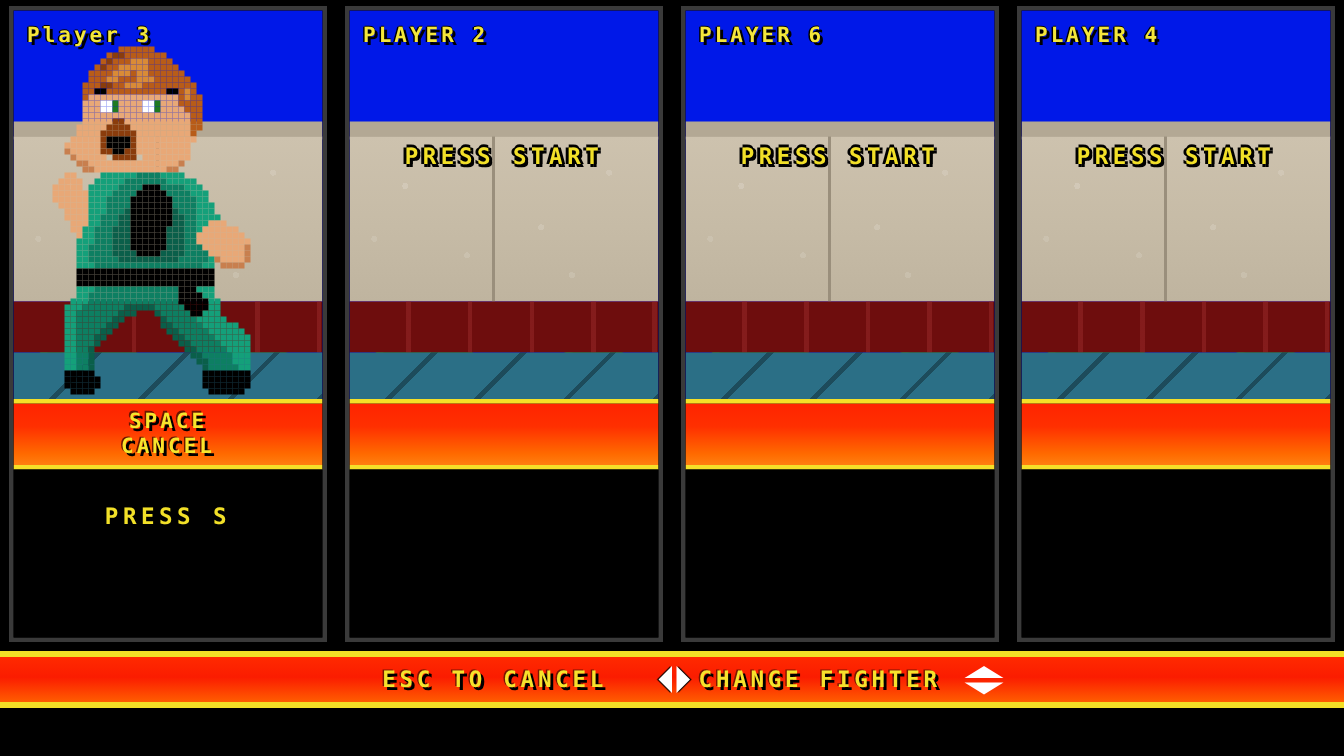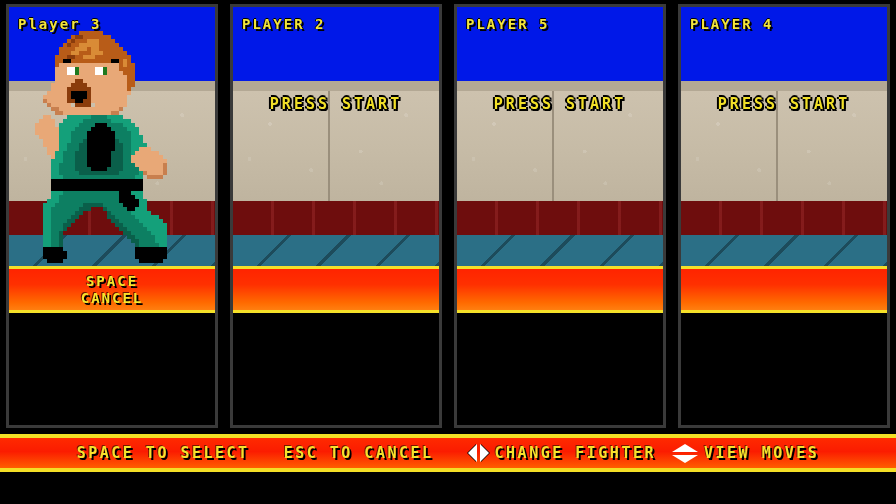--- a/index.html
+++ b/index.html
@@ -1500,20 +1500,21 @@
             <div class="px" style="left: 124px; top: 228px; background: rgb(0, 0, 0);"></div>
           </div>
       </div>
 
       <div class="nameplate">
         <div class="nm">SPACE</div>
         <div class="nm">CANCEL</div>
       </div>
 
       <div class="moveinfo">
+        <div class="move-key">PRESS  S</div>
       </div>
     </div>
 
     <div class="panel">
       <div class="art">
         <div class="sky"></div>
         <div class="bush b1"></div>
         <div class="bush b2"></div>
         <div class="bush b3"></div>
         <div class="ledge"></div>
@@ -1536,21 +1537,21 @@
     <div class="panel">
       <div class="art">
         <div class="sky"></div>
         <div class="bush b1"></div>
         <div class="bush b2"></div>
         <div class="bush b3"></div>
         <div class="ledge"></div>
         <div class="wall"></div>
         <div class="brick"></div>
         <div class="teal"></div>
-        <div class="player-label">PLAYER 5</div>
+        <div class="player-label">PLAYER 6</div>
         <div class="press-start">PRESS START</div>
       </div>
       <div class="nameplate">
         <div class="nm"></div>
         <div class="nm"></div>
       </div>
       <div class="moveinfo">
         <div class="move-name"></div>
         <div class="move-key"></div>
       </div>
@@ -1575,37 +1576,35 @@
       </div>
       <div class="moveinfo">
         <div class="move-name"></div>
         <div class="move-key"></div>
       </div>
     </div>
 
   </div>
 
   <div class="bottom-bar">
-    <div class="bar-item">SPACE TO SELECT</div>
     <div class="bar-gap-lg"></div>
     <div class="bar-item">ESC TO CANCEL</div>
     <div class="bar-gap-lg"></div>
 
     <div class="bar-item">
       <span class="icon-lr">
         <span class="tri-left"></span>
         <span class="tri-right"></span>
       </span>
       <span>CHANGE FIGHTER</span>
     </div>
 
     <div class="bar-gap-sm"></div>
 
     <div class="bar-item">
       <span class="icon-ud">
         <span class="tri-up"></span>
         <span class="tri-down"></span>
       </span>
-      <span>VIEW MOVES</span>
     </div>
   </div>
 
 </div>
 
 </body></html>

